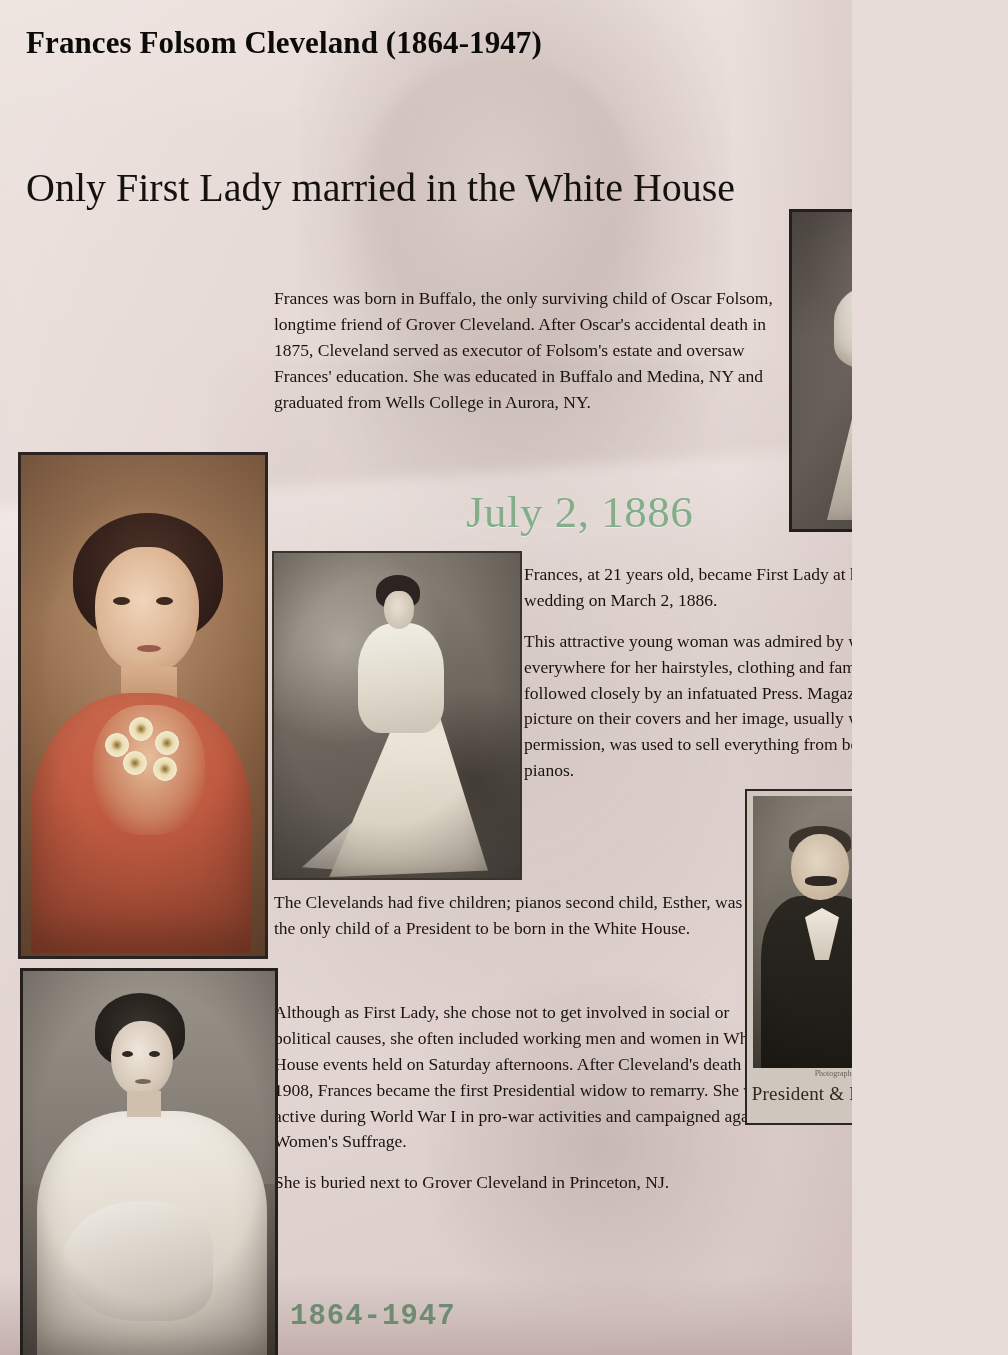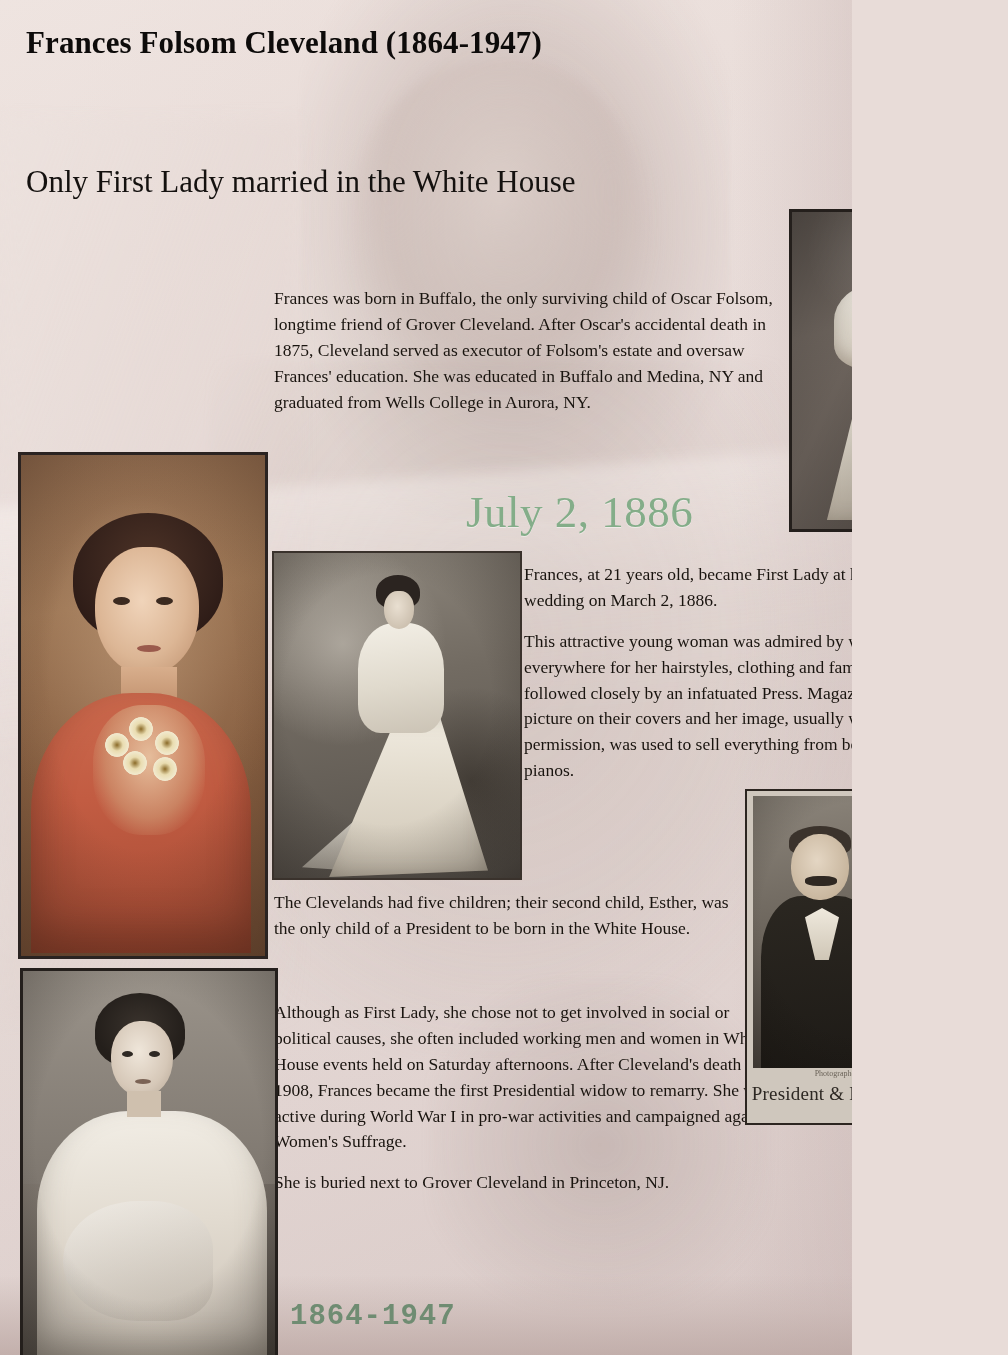--- a/index.html
+++ b/index.html
@@ -101,21 +101,21 @@
     line-height: 1.38;
     color: #0d0b0a;
     letter-spacing: 0.1px;
     white-space: nowrap;
   }
   .subtitle {
     position: absolute;
     left: 26px;
     top: 163px;
     font-family: "Liberation Serif", serif;
-    font-size: 31px;
+    font-size: 40px;
     line-height: 1.25;
     color: #14110f;
   }
 
   .date-heading {
     position: absolute;
     left: 466px;
     top: 486px;
     font-family: "Liberation Serif", serif;
     font-size: 45px;
@@ -411,21 +411,21 @@
   <div class="para" id="para-intro">
     <p>Frances was born in Buffalo, the only surviving child of Oscar Folsom, longtime friend of Grover Cleveland. After Oscar's accidental death in 1875, Cleveland served as executor of Folsom's estate and oversaw Frances' education. She was educated in Buffalo and Medina, NY and graduated from Wells College in Aurora, NY.</p>
   </div>
 
   <div class="para" id="para-wedding">
     <p>Frances, at 21 years old, became First Lady at her White House wedding on March 2, 1886.</p>
     <p>This attractive young woman was admired by women everywhere for her hairstyles, clothing and family life, and was followed closely by an infatuated Press. Magazines featured her picture on their covers and her image, usually without permission, was used to sell everything from beauty products to pianos.</p>
   </div>
 
   <div class="para" id="para-children">
-    <p>The Clevelands had five children; their second child, Esther, was the only child of a President to be born in the White House.</p>
+    <p>The Clevelands had five children; pianos second child, Esther, was the only child of a President to be born in the White House.</p>
   </div>
 
   <div class="para" id="para-social">
     <p>Although as First Lady, she chose not to get involved in social or political causes, she often included working men and women in White House events held on Saturday afternoons. After Cleveland's death in 1908, Frances became the first Presidential widow to remarry. She was active during World War I in pro-war activities and campaigned against Women's Suffrage.</p>
     <p>She is buried next to Grover Cleveland in Princeton, NJ.</p>
   </div>
 
   <div class="photo" id="photo-standing-portrait">
     <div class="inner">
       <div class="sp-hair"></div>

